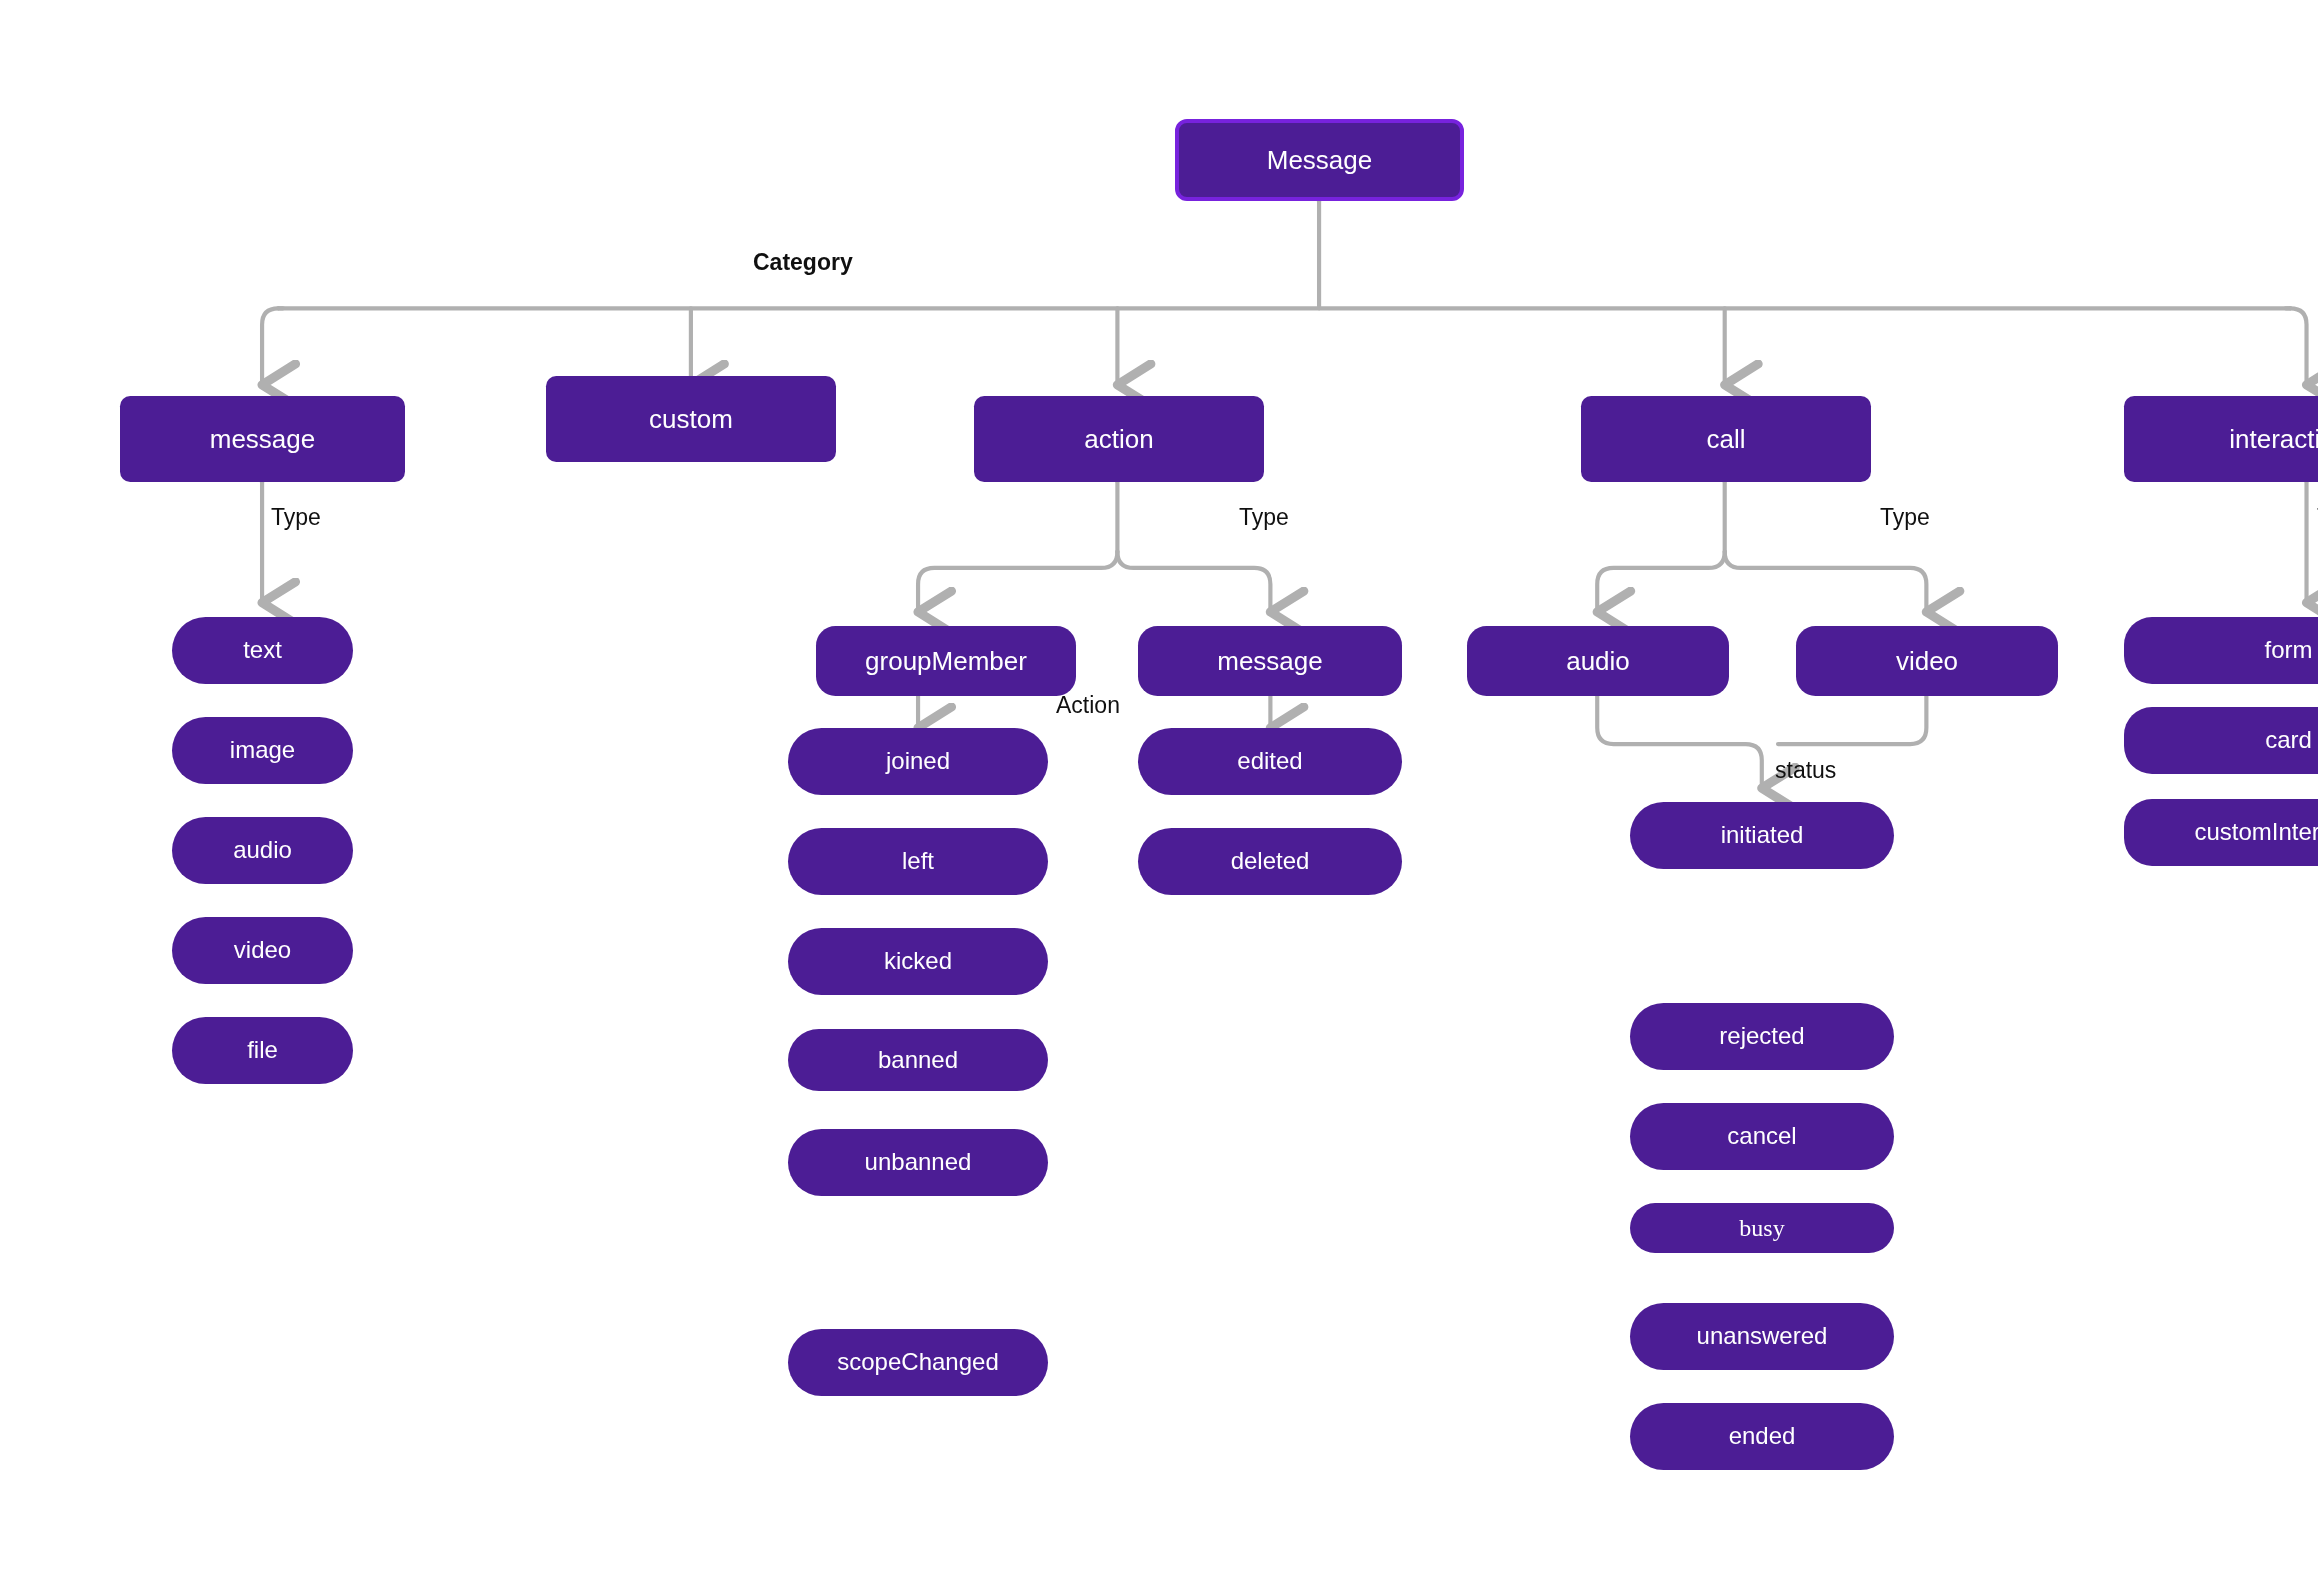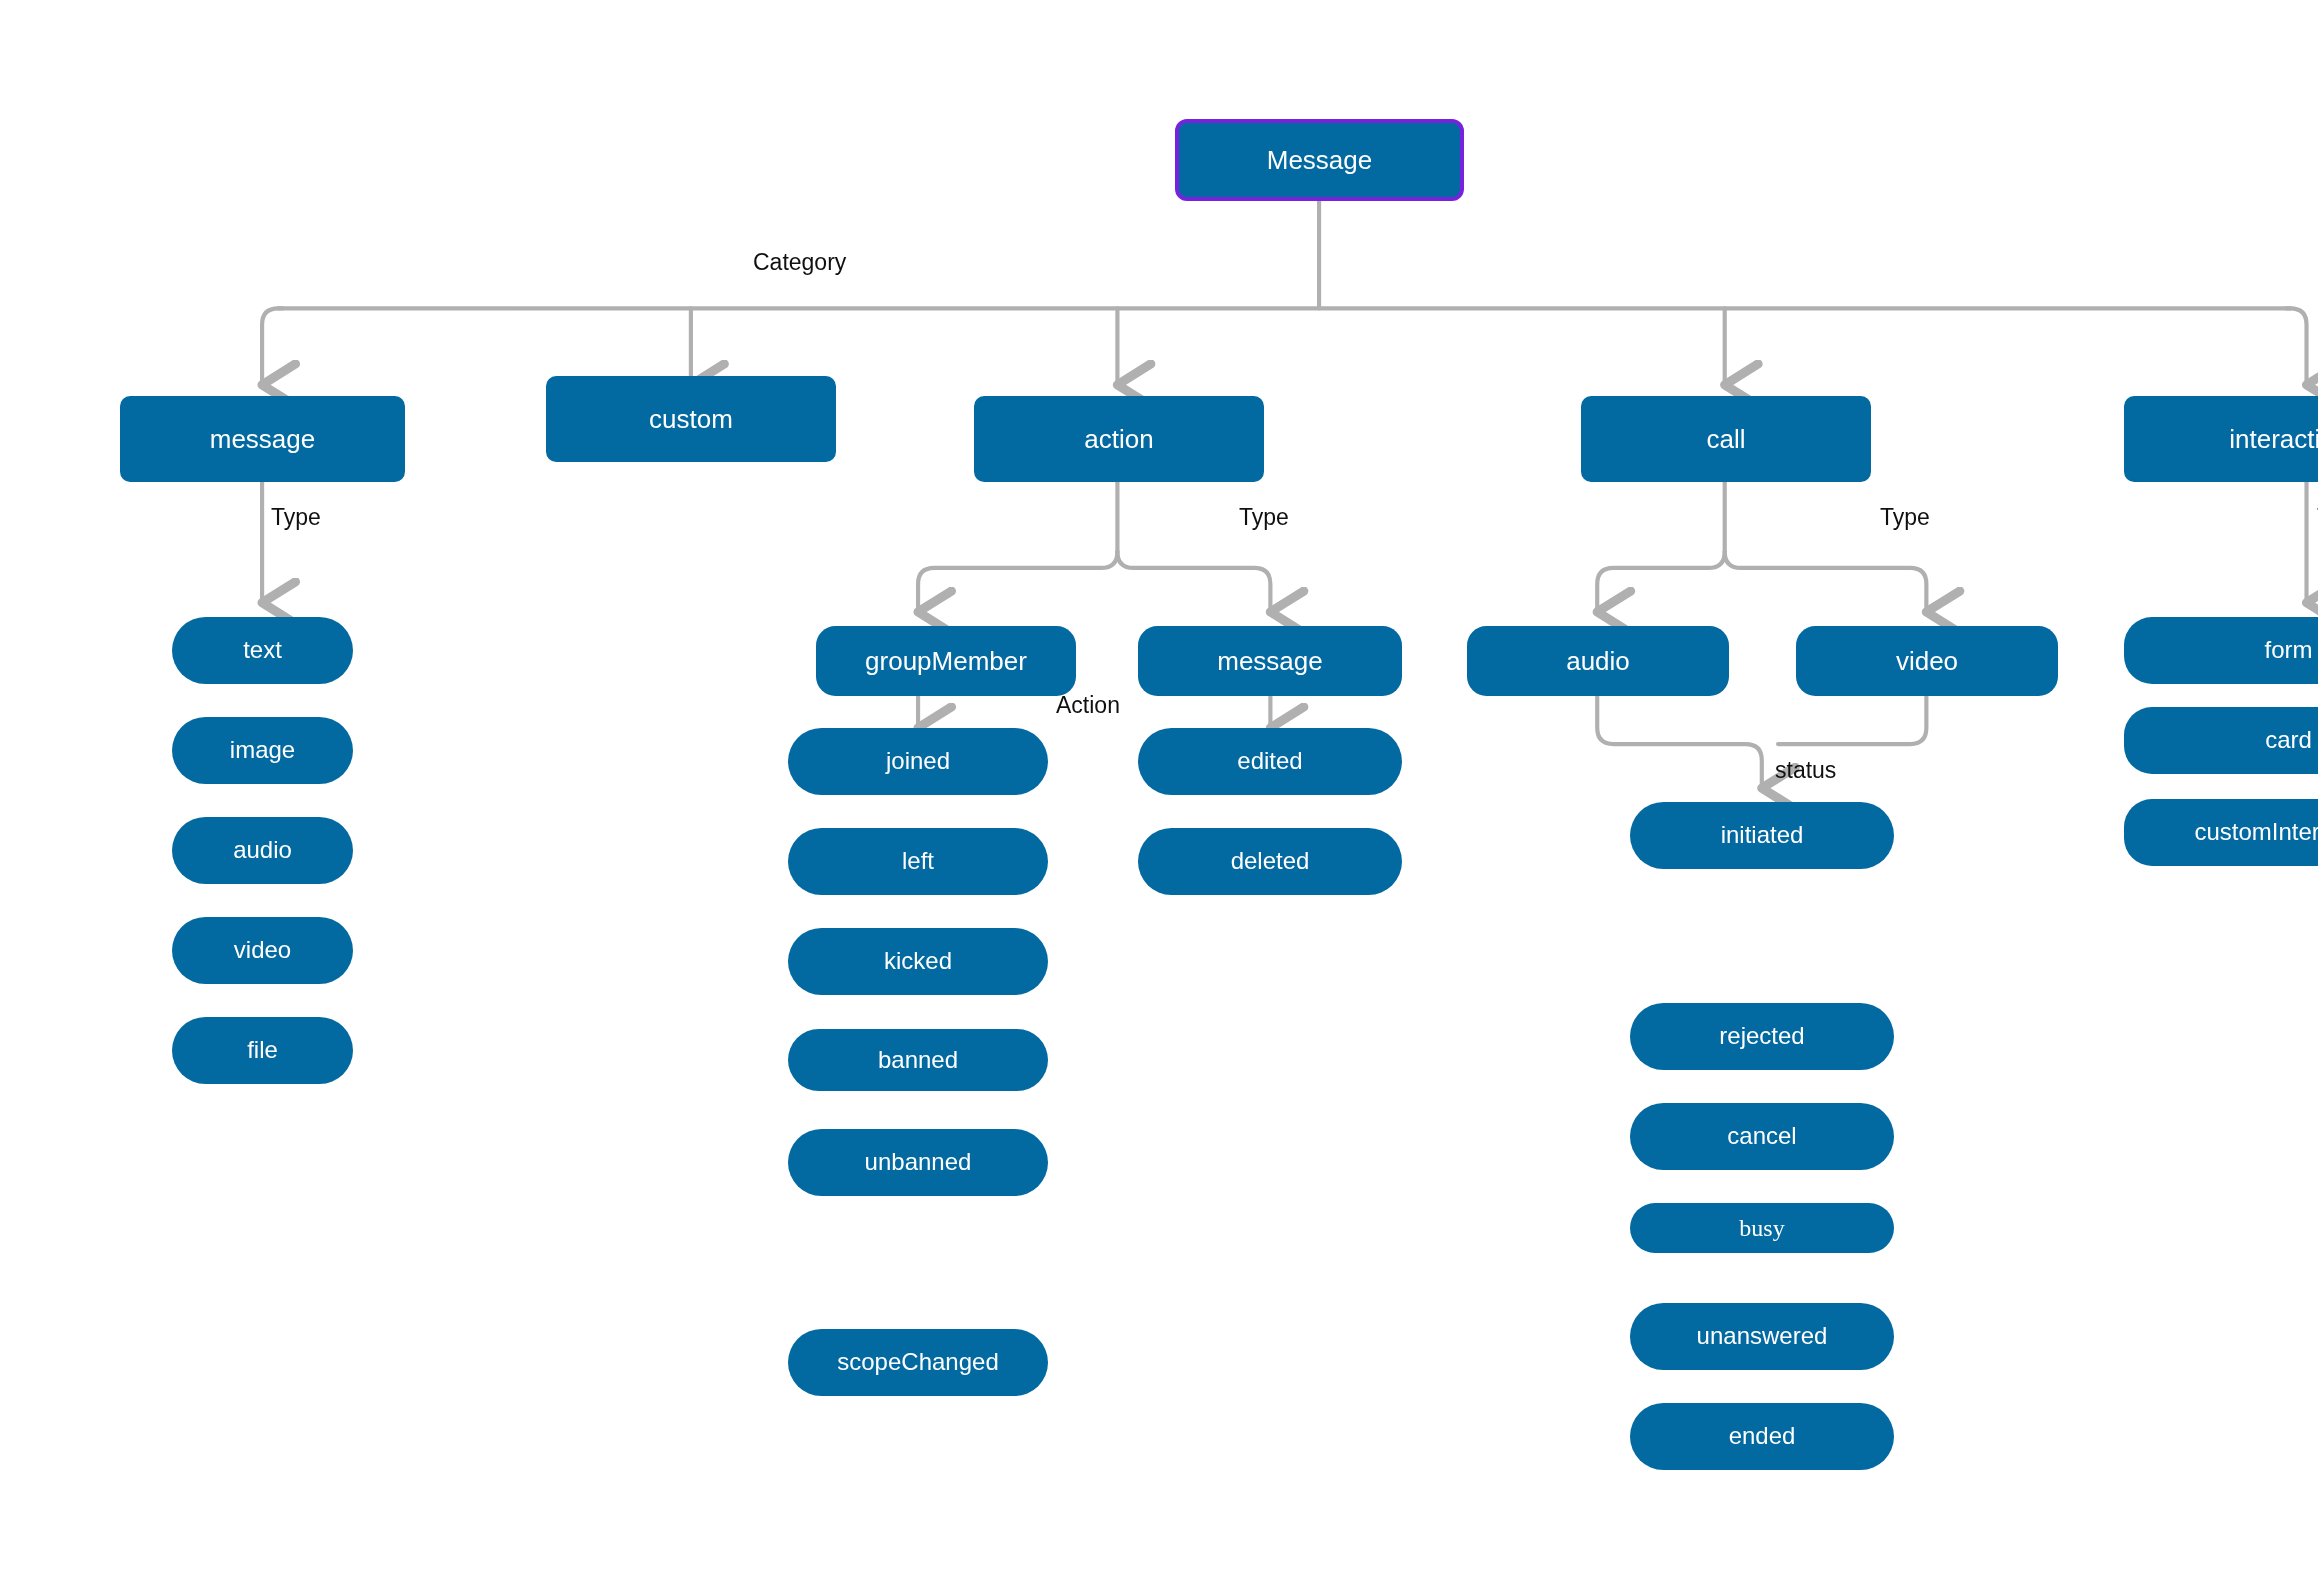--- a/index.html
+++ b/index.html
@@ -21,21 +21,21 @@
     width:2538px; height:1579px;
     pointer-events:none;
   }
   .node{
     position:absolute;
     box-sizing:border-box;
     display:flex;
     align-items:center;
     justify-content:center;
     color:#ffffff;
-    background:#0369a1;
+    background:#4c1d95;
     text-align:center;
     line-height:1.1;
     white-space:nowrap;
     user-select:none;
     z-index:2;
   }
   .node.root{
     border:4.2px solid #7722DD;
     border-radius:12px;
     font-size:26px;
@@ -109,21 +109,21 @@
       <path d="M 4155,1500 L 4155,1570 Q 4155,1605 4120,1605 L 3835,1605"></path>
 
       <path d="M 4975,1040 L 4975,1300" marker-end="url(#arrow)"></path>
     </g>
   </svg>
 
   <div class="node root" style="left:1175px; top:119px; width:289px; height:82px;">
     <span>Message</span>
   </div>
 
-  <div class="edge-label" style="left:753px; top:249px;">Category</div>
+  <div class="edge-label" style="left:753px; top:249px;font-weight:bold;">Category</div>
 
   <div class="edge-label" style="left:271px; top:504px;">Type</div>
 
   <div class="edge-label" style="left:1239px; top:504px;">Type</div>
 
   <div class="edge-label" style="left:1056px; top:692px;">Action</div>
 
   <div class="edge-label" style="left:1880px; top:504px;">Type</div>
 
   <div class="edge-label" style="left:1775px; top:757px;">status</div>

